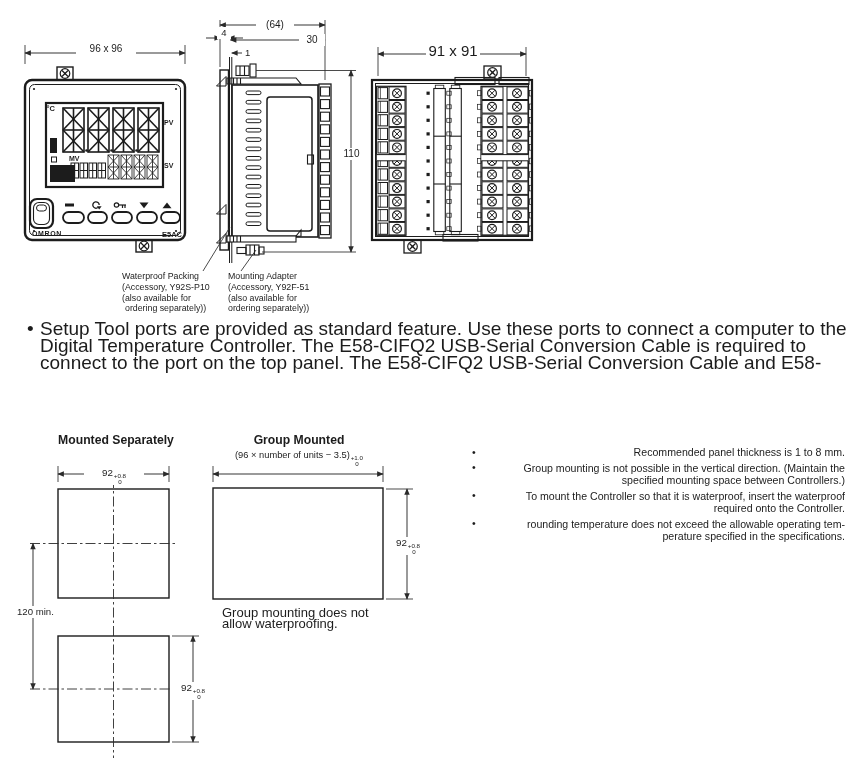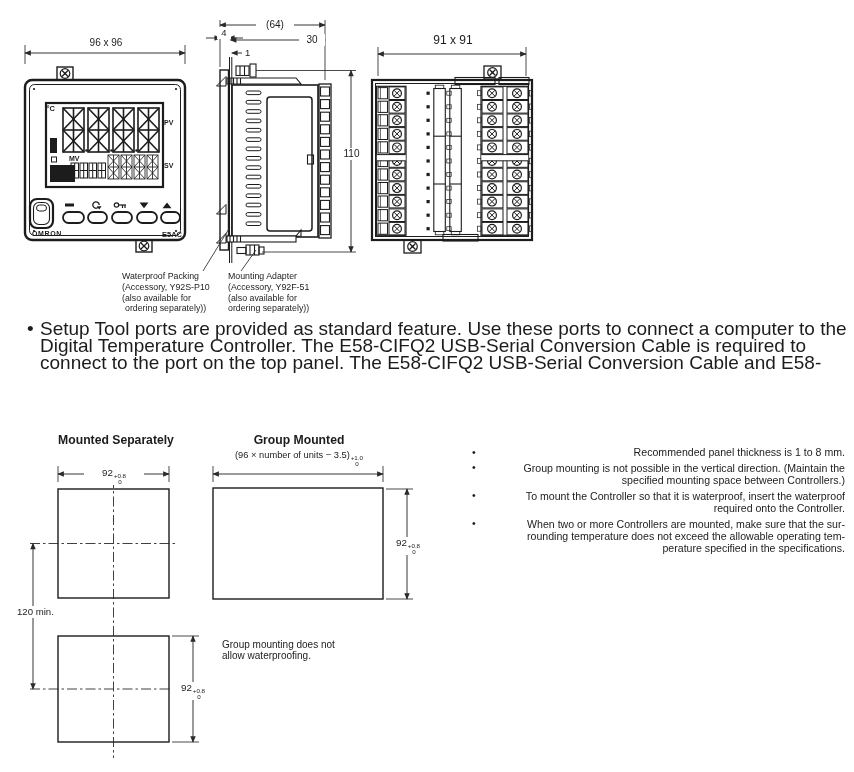--- a/index.html
+++ b/index.html
@@ -14,21 +14,21 @@
   .tol span{display:block;}
   .callout{position:absolute;font-size:8.8px;line-height:10.8px;}
   .para{position:absolute;left:27px;top:320px;width:640px;font-size:19px;line-height:17.2px;
         padding-left:13px;}
   .para::before{content:"\2022";position:absolute;left:0;top:0;}
   .para div{white-space:nowrap;}
   .h-bold{font-weight:bold;font-size:12.2px;text-align:center;}
   .notes{position:absolute;left:473px;top:446px;width:372px;}
   .note{position:relative;padding-left:10px;margin-bottom:3.5px;font-size:10.6px;line-height:12.2px;text-align:right;}
   .note::before{content:"\2022";position:absolute;left:-1px;top:-0.5px;}
-  .cap{position:absolute;font-size:10px;line-height:11.2px;margin-top:32px;}
+  .cap{position:absolute;font-size:13px;line-height:11.2px;}
   .disp-lab{position:absolute;font-weight:bold;font-size:7px;}
   
   .ink{stroke:#1c1c1c;fill:none;}
   .dline{stroke:#2a2a2a;stroke-width:0.95;fill:none;}
   .ext{stroke:#2a2a2a;stroke-width:0.85;fill:none;}
   .cl{stroke:#2a2a2a;stroke-width:0.9;fill:none;stroke-dasharray:10 3 2.5 3;}
 </style>
 </head>
 <body>
 
@@ -346,35 +346,35 @@
     <line class="ext" x1="213" y1="466" x2="213" y2="482"></line>
     <line class="ext" x1="383" y1="466" x2="383" y2="482"></line>
     <line class="dline" x1="213" y1="474" x2="383" y2="474" marker-start="url(#ah2)" marker-end="url(#ah2)"></line>
     <rect class="ink" x="213" y="488" width="170" height="111" stroke-width="1.4"></rect>
     <line class="ext" x1="386" y1="489" x2="413" y2="489"></line>
     <line class="ext" x1="386" y1="599" x2="413" y2="599"></line>
     <line class="dline" x1="407" y1="489" x2="407" y2="599" marker-start="url(#ah2)" marker-end="url(#ah2)"></line>
   </g>
 </svg>
 
-<div class="dimlab" style="left:76px;top:37px;width:58px;font-size:10px">96 x 96</div>
+<div class="dimlab" style="left:76px;top:43px;width:58px;font-size:10px">96 x 96</div>
 <div class="lab" style="left:46.5px;top:104px;font-size:7.5px;font-weight:bold">°C</div>
 <div class="disp-lab" style="left:164px;top:119px">PV</div>
 <div class="disp-lab" style="left:164px;top:162px">SV</div>
 <div class="disp-lab" style="left:69px;top:155px">MV</div>
 <div class="lab" style="left:32px;top:230px;font-size:7px;font-weight:bold;letter-spacing:0.6px">OMRON</div>
 <div class="lab" style="left:160px;top:230px;width:22px;text-align:right;font-size:7.5px;font-weight:bold">E5AC</div>
 
 <div class="dimlab" style="left:256px;top:18.5px;width:36px;font-size:10px">(64)</div>
 <div class="dimlab" style="left:299px;top:33.5px;width:24px;font-size:10px">30</div>
 <div class="dimlab" style="left:217px;top:26.5px;width:12px;font-size:9.5px">4</div>
 <div class="lab" style="left:245px;top:46.5px;font-size:9.5px">1</div>
 <div class="dimlab" style="left:337px;top:147.5px;width:27px;font-size:10px">110</div>
 
-<div class="dimlab" style="left:426px;top:34px;width:52px;font-size:12px">91 x 91</div>
+<div class="dimlab" style="left:426px;top:45px;width:52px;font-size:15px">91 x 91</div>
 
 <div class="callout" style="left:122px;top:271px">
   <div>Waterproof Packing</div>
   <div>(Accessory, Y92S-P10</div>
   <div>(also available for</div>
   <div style="padding-left:3px">ordering separately))</div>
 </div>
 <div class="callout" style="left:228px;top:271px">
   <div>Mounting Adapter</div>
   <div>(Accessory, Y92F-51</div>
@@ -429,19 +429,18 @@
   </div>
   <div class="note">
     <div>Group mounting is not possible in the vertical direction. (Maintain the</div>
     <div>specified mounting space between Controllers.)</div>
   </div>
   <div class="note">
     <div>To mount the Controller so that it is waterproof, insert the waterproof</div>
     <div>required onto the Controller.</div>
   </div>
   <div class="note">
-    <div>When two or more Controllers are mounted, make sure that the sur-</div>
     <div>rounding temperature does not exceed the allowable operating tem-</div>
     <div>perature specified in the specifications.</div>
   </div>
 </div>
 
 </div>
 
 </body></html>

